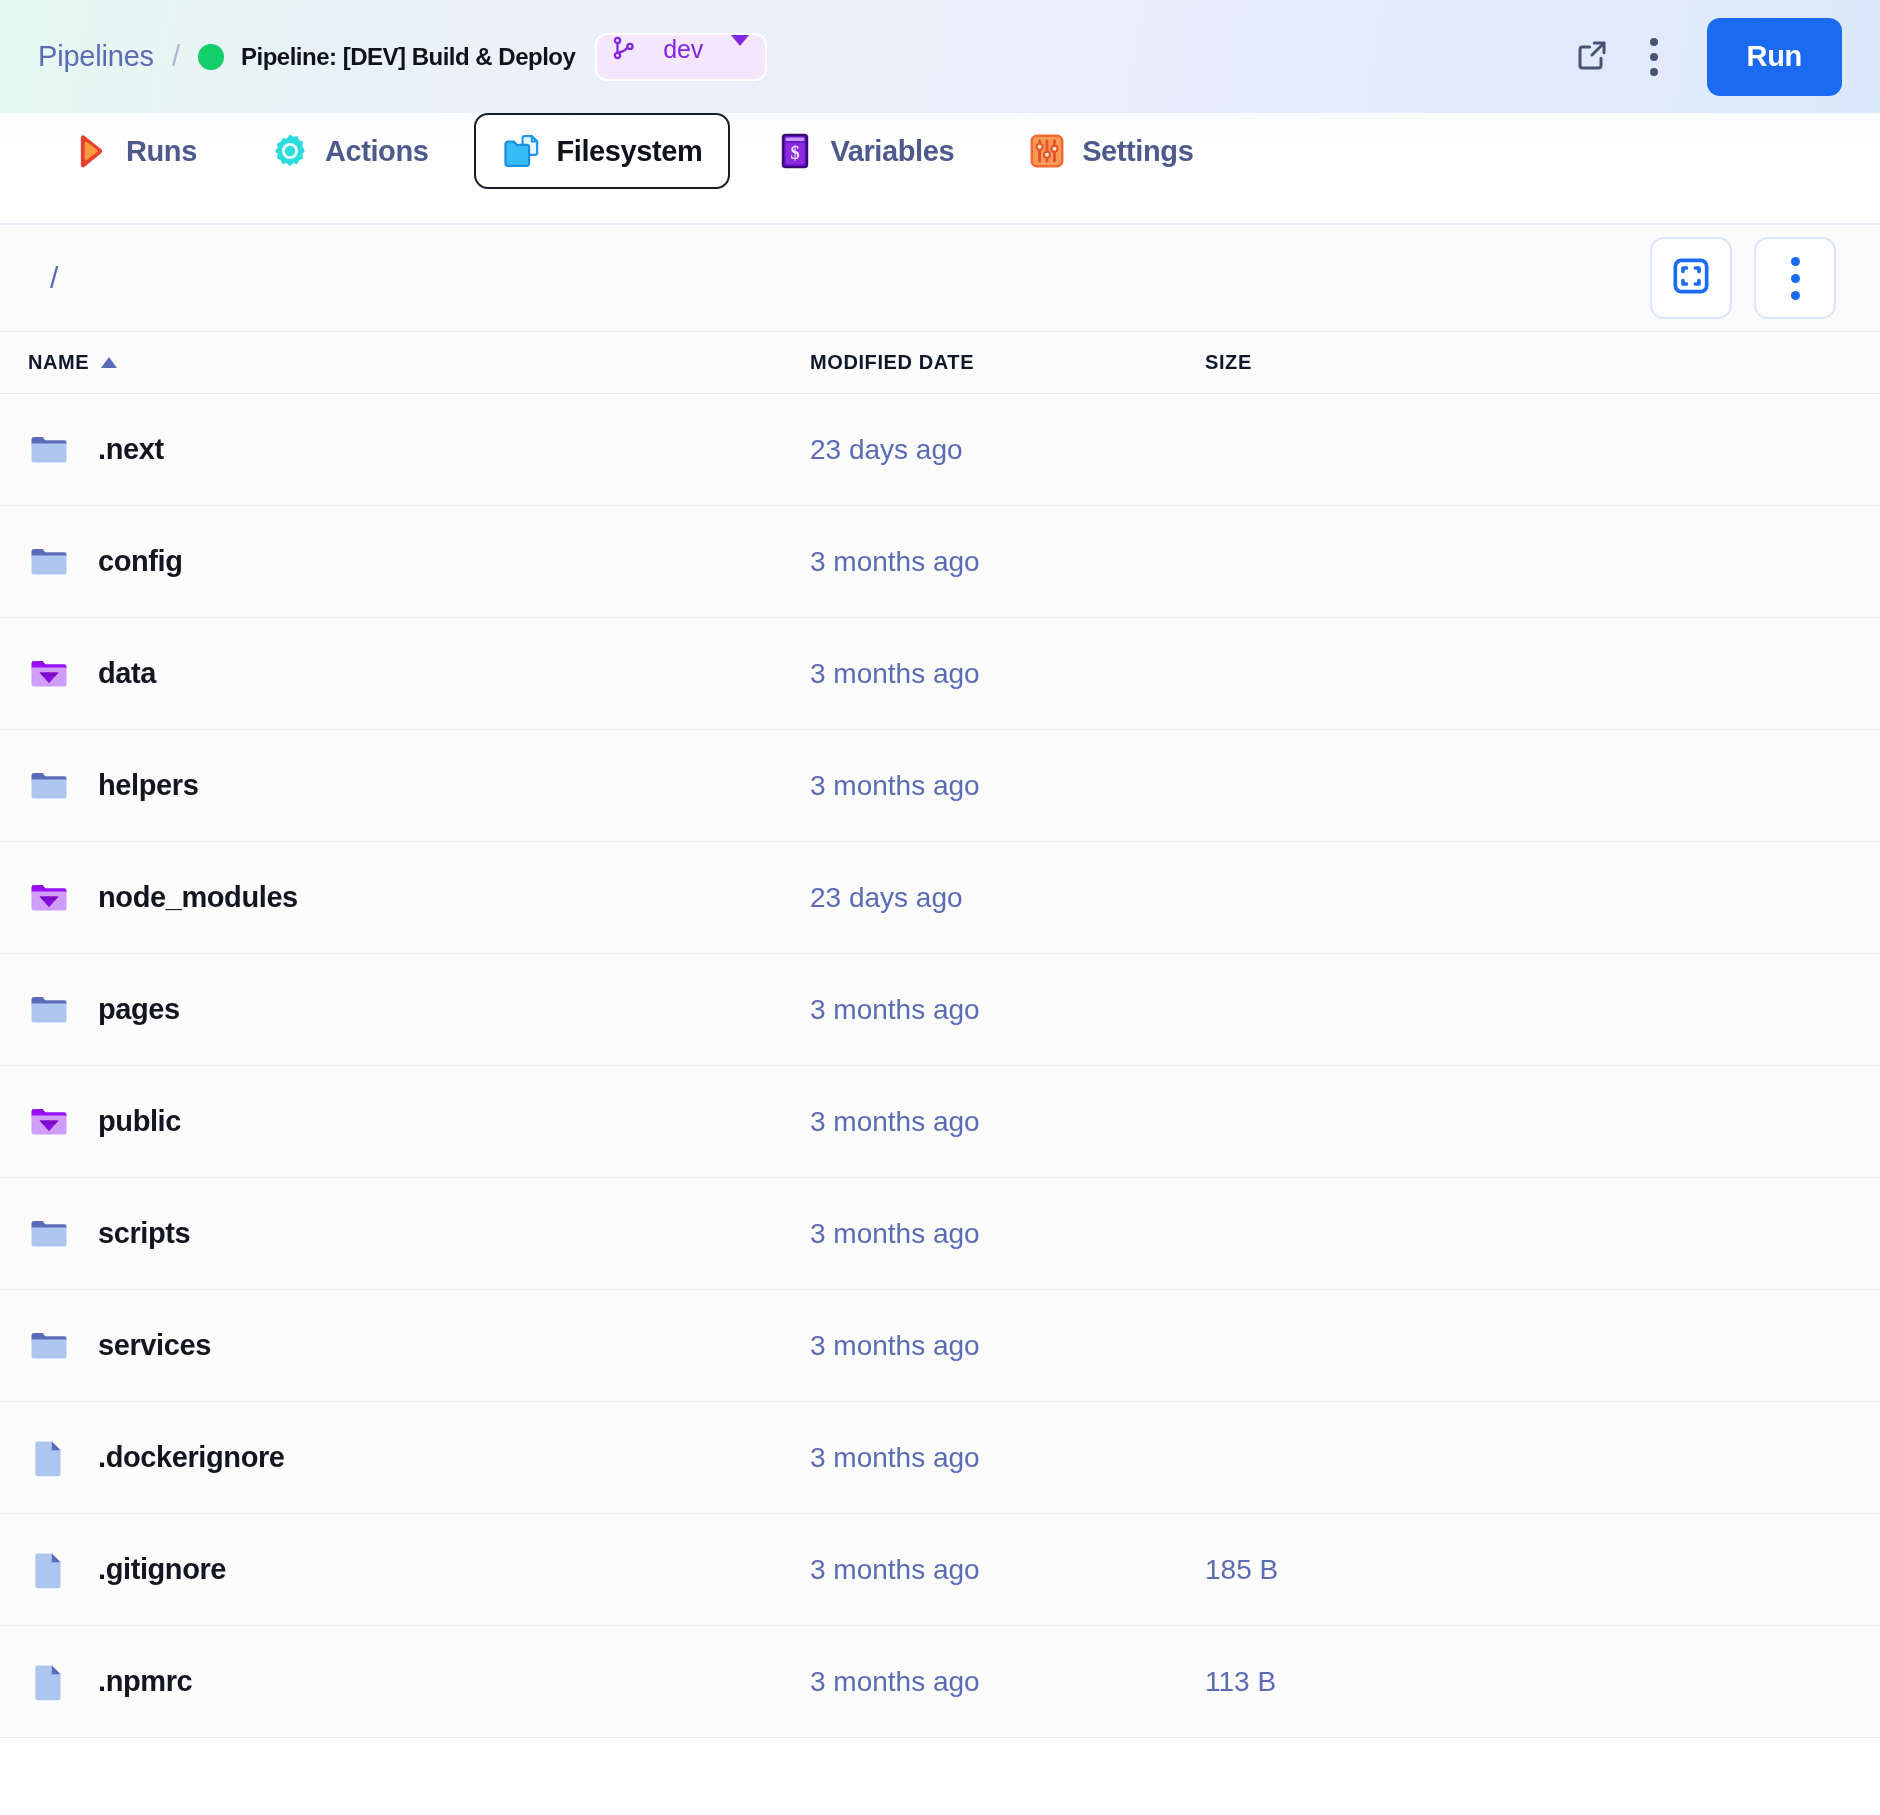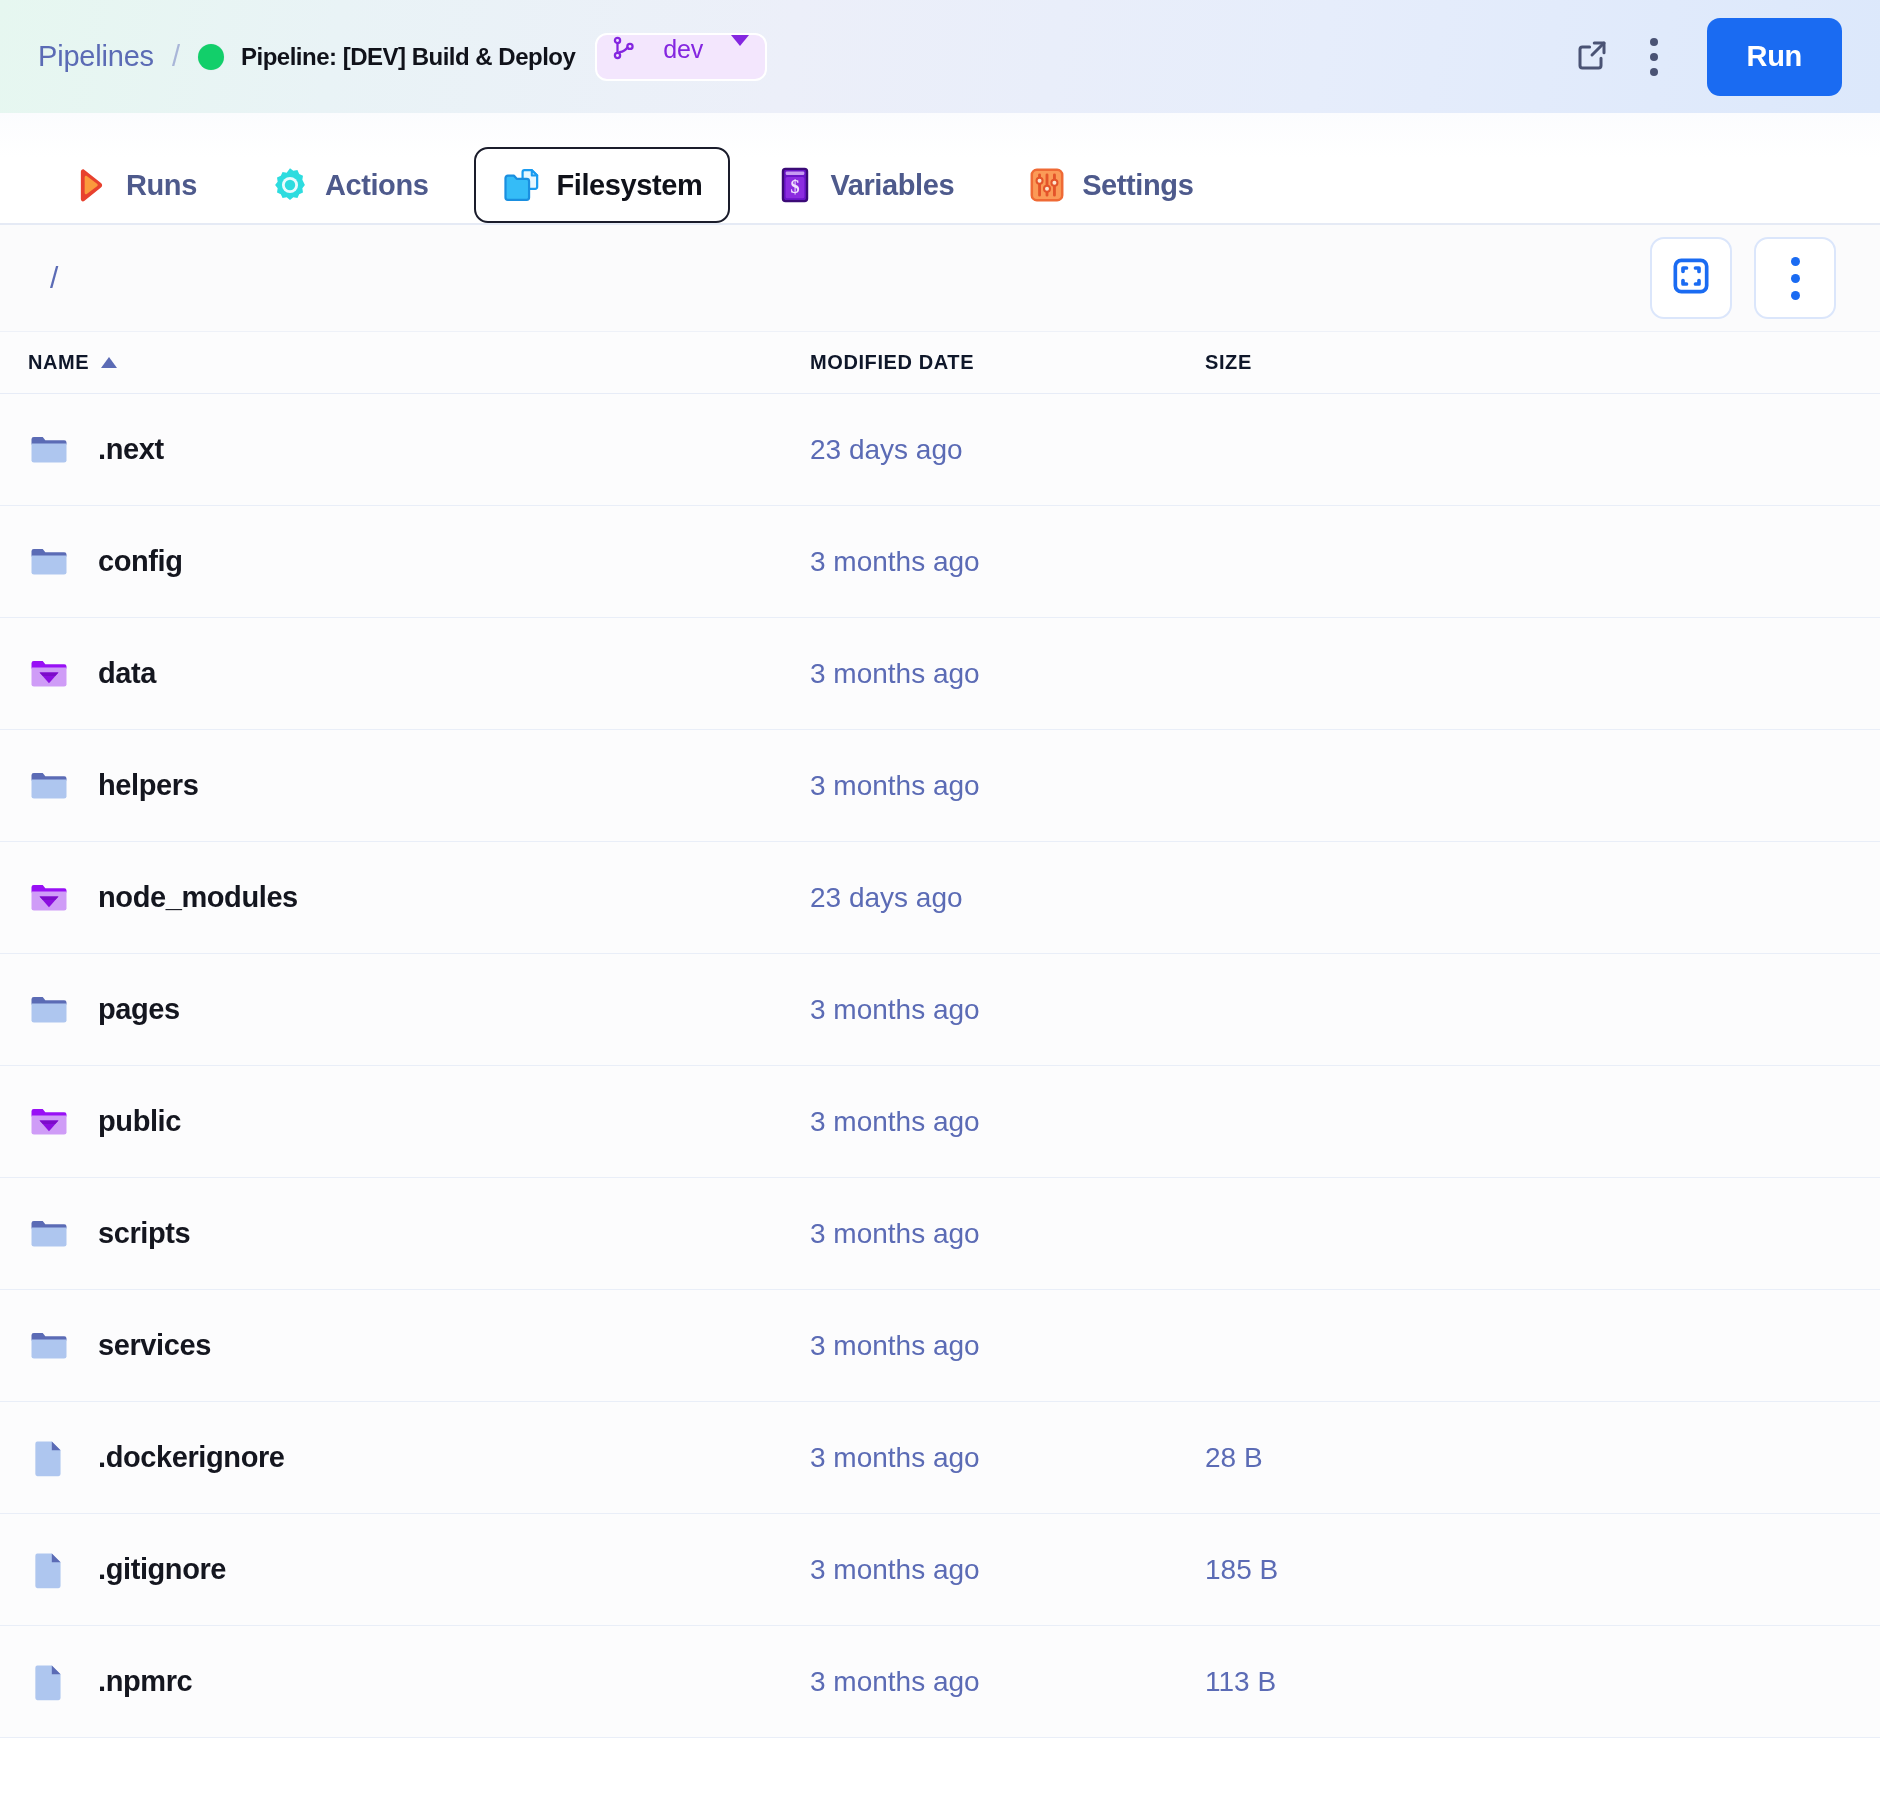--- a/index.html
+++ b/index.html
@@ -117,21 +117,21 @@
     font-family: "Liberation Sans", sans-serif;
   }
 
   
   .tabs-bar {
     height: 112px;
     width: 100%;
     background: linear-gradient(180deg, #fbfcfe 0%, #ffffff 40%, #ffffff 100%);
     border-bottom: 2px solid #e5eaf5;
     display: flex;
-    align-items: flex-end;
+    align-items: flex-start;
     padding: 0 44px;
     gap: 0px;
     position: relative;
   }
   .tab {
     display: flex;
     align-items: center;
     gap: 16px;
     padding: 17px 26px;
     border-radius: 14px;
@@ -529,23 +529,20 @@
         <div class="cell col-name">
           <span class="row-icon"><svg width="42" height="42" viewBox="0 0 24 24">
               <path d="M5.4 2.6h8.2l5 5v13.6a1.2 1.2 0 0 1-1.2 1.2H5.4a1.2 1.2 0 0 1-1.2-1.2V3.8a1.2 1.2 0 0 1 1.2-1.2z" fill="#aec6ef"></path>
               <path d="M13.6 2.6l5 5h-5z" fill="#5b6bb5"></path>
             </svg></span>
           <span class="row-name">.dockerignore</span>
         </div>
         <div class="cell col-date">
           <span class="row-date">3 months ago</span>
         </div>
-        <div class="cell col-size">
-          <span class="row-size">28 B</span>
-        </div>
       </div>
       <div class="row">
         <div class="cell col-name">
           <span class="row-icon"><svg width="42" height="42" viewBox="0 0 24 24">
               <path d="M5.4 2.6h8.2l5 5v13.6a1.2 1.2 0 0 1-1.2 1.2H5.4a1.2 1.2 0 0 1-1.2-1.2V3.8a1.2 1.2 0 0 1 1.2-1.2z" fill="#aec6ef"></path>
               <path d="M13.6 2.6l5 5h-5z" fill="#5b6bb5"></path>
             </svg></span>
           <span class="row-name">.gitignore</span>
         </div>
         <div class="cell col-date">

